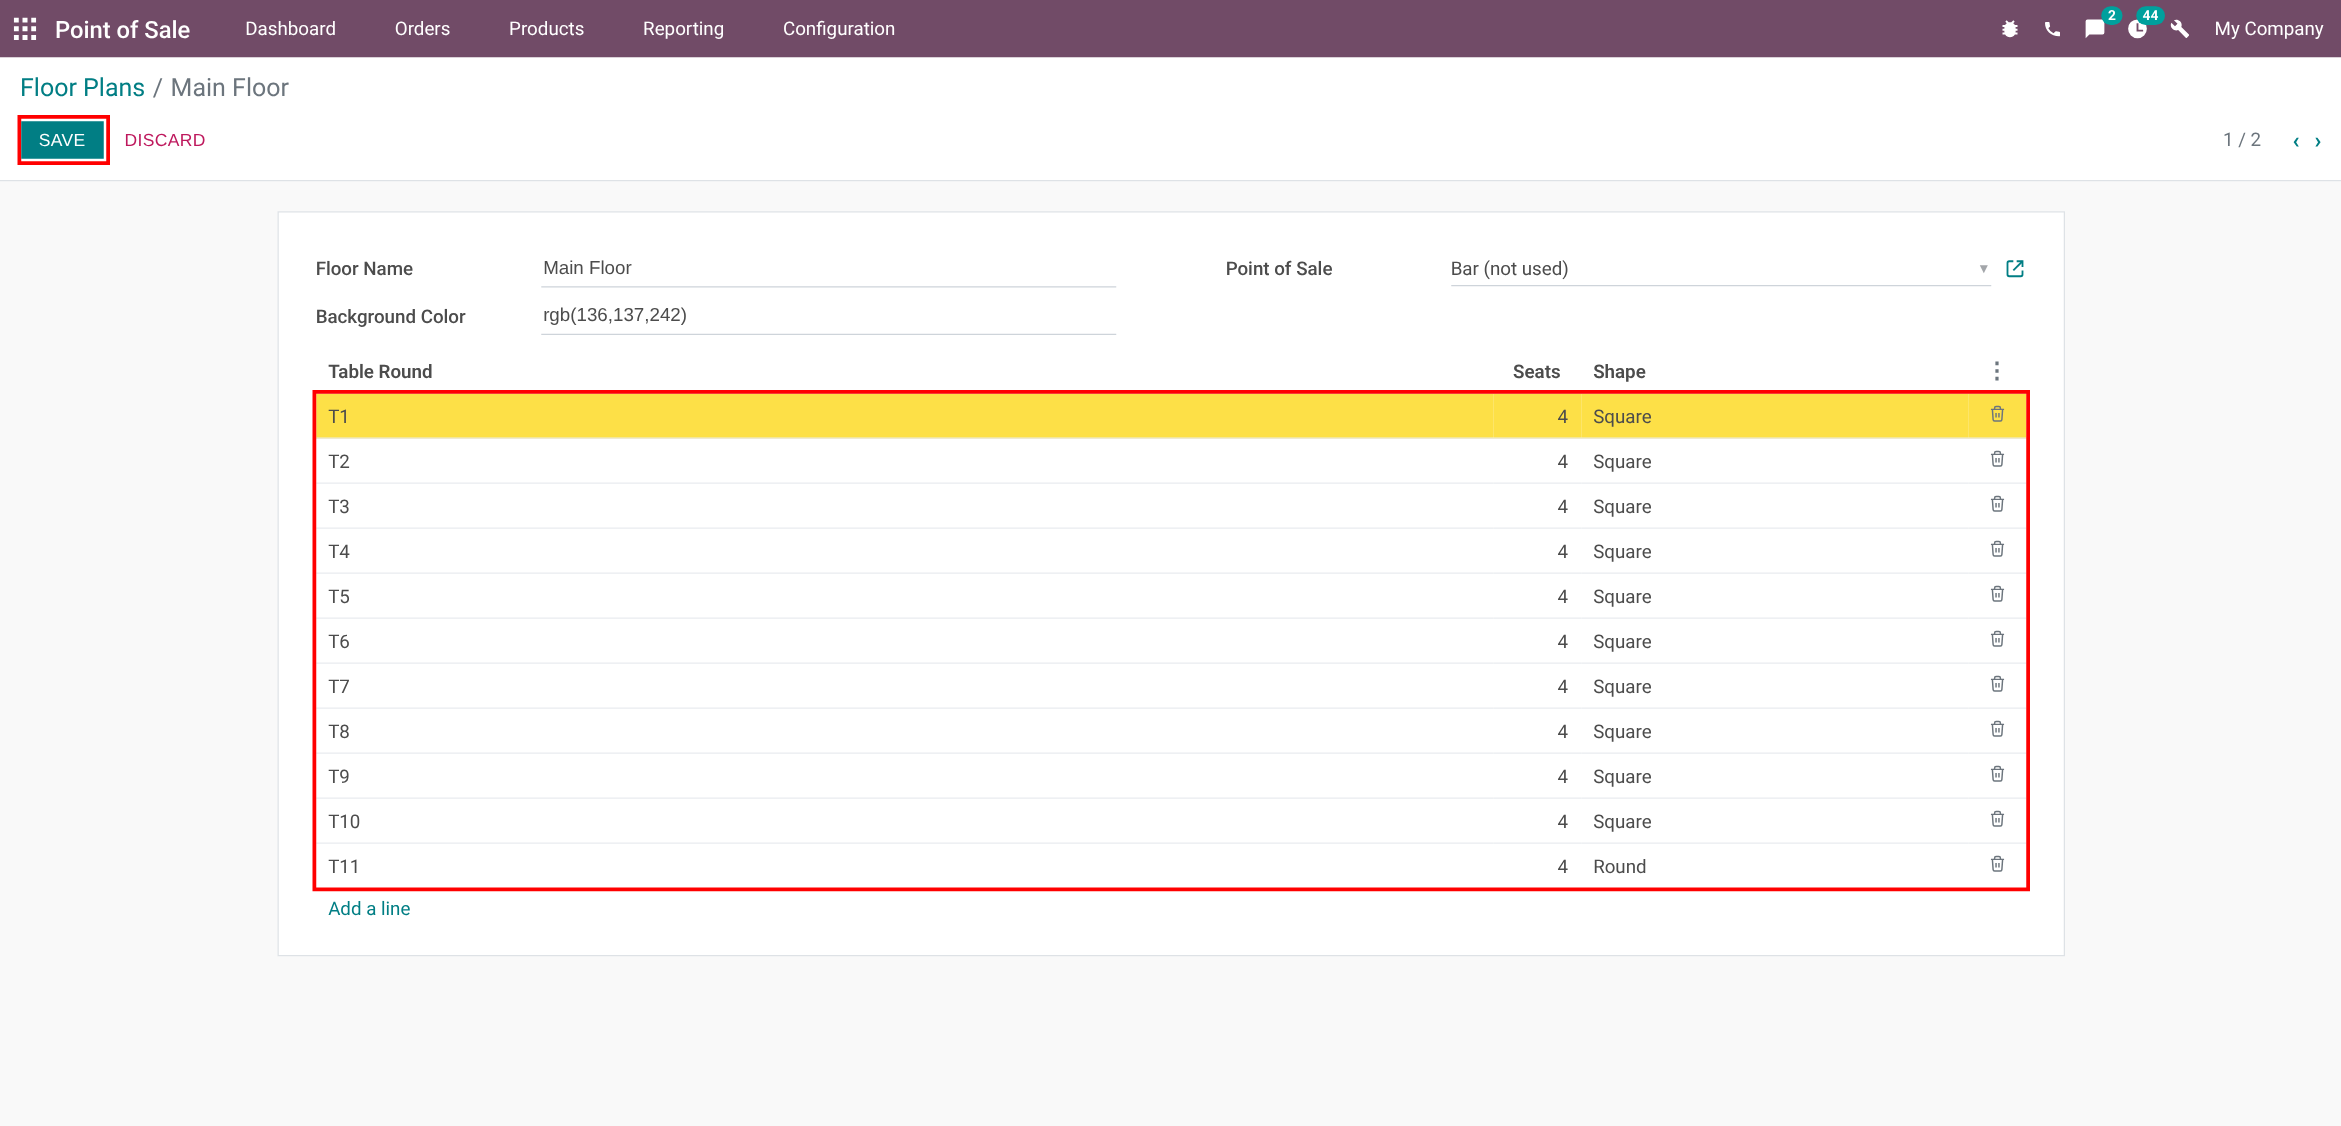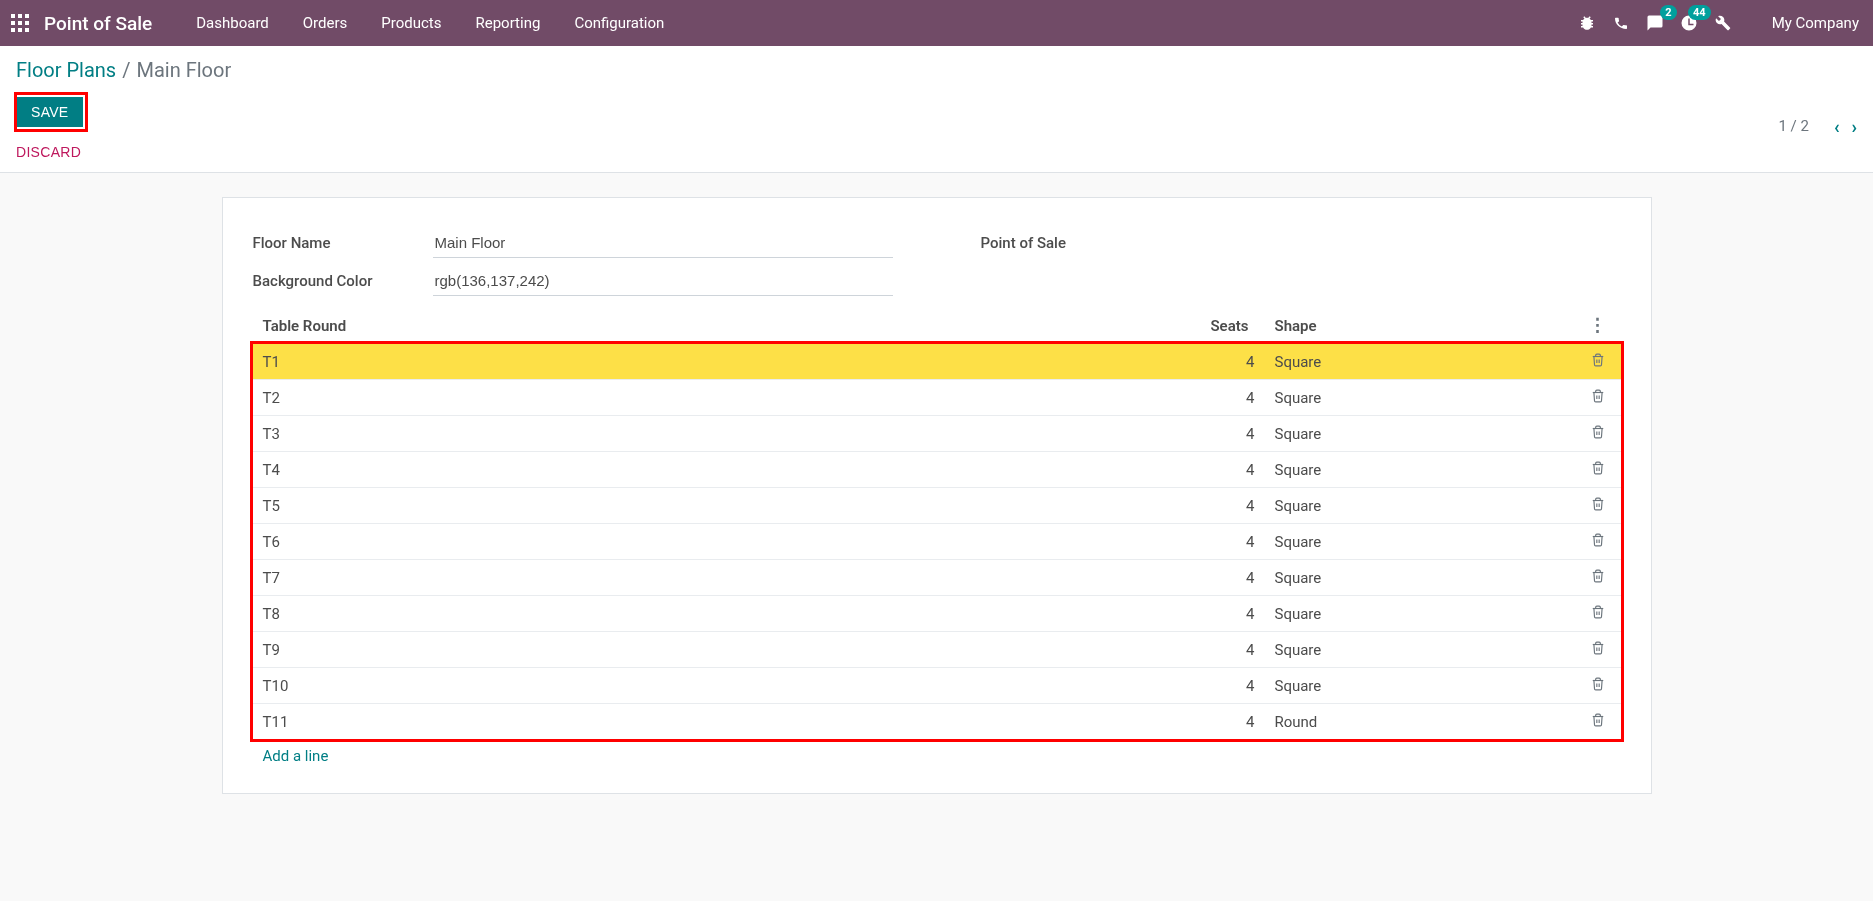--- a/index.html
+++ b/index.html
@@ -10,43 +10,43 @@
     background: #714B67;
     color: #fff;
     height: 46px;
     display: flex;
     align-items: center;
     padding: 0 8px;
     font-size: 15px;
   }
   .navbar .apps-icon { width: 24px; height: 24px; display:flex; align-items:center; justify-content:center; margin-right:12px; cursor:pointer;}
   .navbar .brand-title { font-size: 19px; font-weight: 500; margin-right: 28px; }
-  .navbar .menu { display:flex; gap: 2px; }
+  .navbar .menu { display:flex; gap: 15px; }
   .navbar .menu a { color: #fff; text-decoration:none; padding: 0 16px; height:46px; display:flex; align-items:center; cursor:pointer;}
   .navbar .spacer { flex:1; }
   .navbar .right-icons { display:flex; align-items:center; gap: 14px; }
   .navbar .right-icons .icon-slot { position:relative; width: 20px; height:20px; display:flex; align-items:center; justify-content:center; cursor:pointer; }
   .badge { position:absolute; top:-8px; right:-12px; background:#00A09D; color:#fff; border-radius:10px; font-size:11px; font-weight:bold; padding: 1px 5px; line-height:1.2;}
-  .navbar .company { margin-left: 25px; margin-right: 6px; cursor:pointer;}
+  .navbar .company { margin-left: 4px; margin-right: 6px; cursor:pointer;}
   .navbar .user { display:flex; align-items:center; gap:8px; cursor:pointer;}
   .navbar .avatar { width:26px; height:26px; border-radius:50%; background: radial-gradient(circle at 40% 35%, #e6c9a8 0 38%, #8b6a52 40% 100%); border:1px solid rgba(255,255,255,0.3);}
 
   
   .control-panel {
     background:#fff;
     border-bottom:1px solid #dee2e6;
     padding: 12px 16px 12px 16px;
   }
   .breadcrumb { font-size: 20px; margin-bottom: 10px; display:flex; align-items:flex-end; gap:6px;}
   .breadcrumb a { color:#017e84; text-decoration:none; cursor:pointer;}
   .breadcrumb .sep { color:#6c757d; }
   .breadcrumb .current { color:#6c757d; }
 
   .cp-bottom { display:flex; align-items:center; justify-content:space-between; }
-  .cp-left { display:flex; align-items:flex-start; gap: 12px; flex-direction: column;}
+  .cp-left { display:flex; align-items:center; gap: 12px;}
   .btn-save {
     background:#017e84; color:#fff; border:none; padding: 7px 14px; font-size:14px; font-weight:500; cursor:pointer; letter-spacing:0.3px;
   }
   .save-highlight { border:3px solid #ff0000; display:inline-block; padding:2px 2px 2px 0; margin-left:-2px;}
   .btn-discard { background:none; border:none; color:#be185d; font-size:14px; font-weight:500; cursor:pointer; letter-spacing:0.3px;}
   .cp-right { display:flex; align-items:center; gap: 25px; color:#6c757d; font-size:15px;}
   .pager-arrows { display:flex; gap: 12px; }
   .pager-arrow { color:#017e84; cursor:pointer; font-size:18px; font-weight:bold;}
 
   
@@ -193,20 +193,33 @@
         <div class="form-row">
           <div class="form-label">Background Color</div>
           <div class="form-field">
             <input type="text" class="text-input" value="rgb(136,137,242)" style="">
           </div>
         </div>
       </div>
       <div class="form-col">
         <div class="form-row">
           <div class="form-label">Point of Sale</div>
+          <div class="form-field" style="display:flex; align-items:center;">
+            <div class="select-wrap" style="flex:1;">
+              <span class="sel-val">Bar (not used)</span>
+              <span class="caret">▼</span>
+            </div>
+            <span class="ext-link">
+              <svg width="16" height="16" viewBox="0 0 24 24" fill="none" stroke="#017e84" stroke-width="2.2">
+                  <path d="M14 3h7v7"></path>
+                  <path d="M10 14L21 3"></path>
+                  <path d="M21 14v5a2 2 0 0 1-2 2H5a2 2 0 0 1-2-2V5a2 2 0 0 1 2-2h5"></path>
+                </svg>
+            </span>
+          </div>
         </div>
       </div>
     </div>
 
     <div class="list-wrap">
       <table class="o_list">
         <thead>
           <tr>
             <th>Table Round</th>
             <th class="seats">Seats</th>

